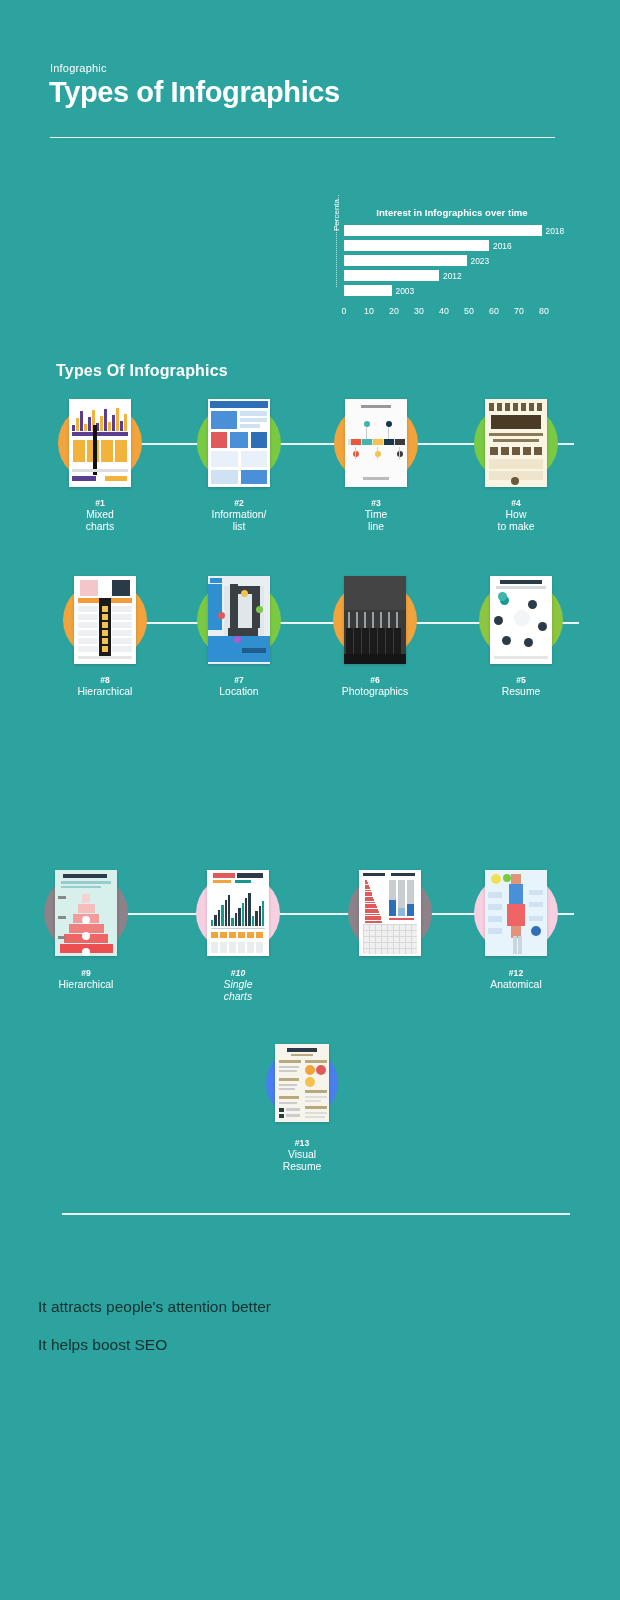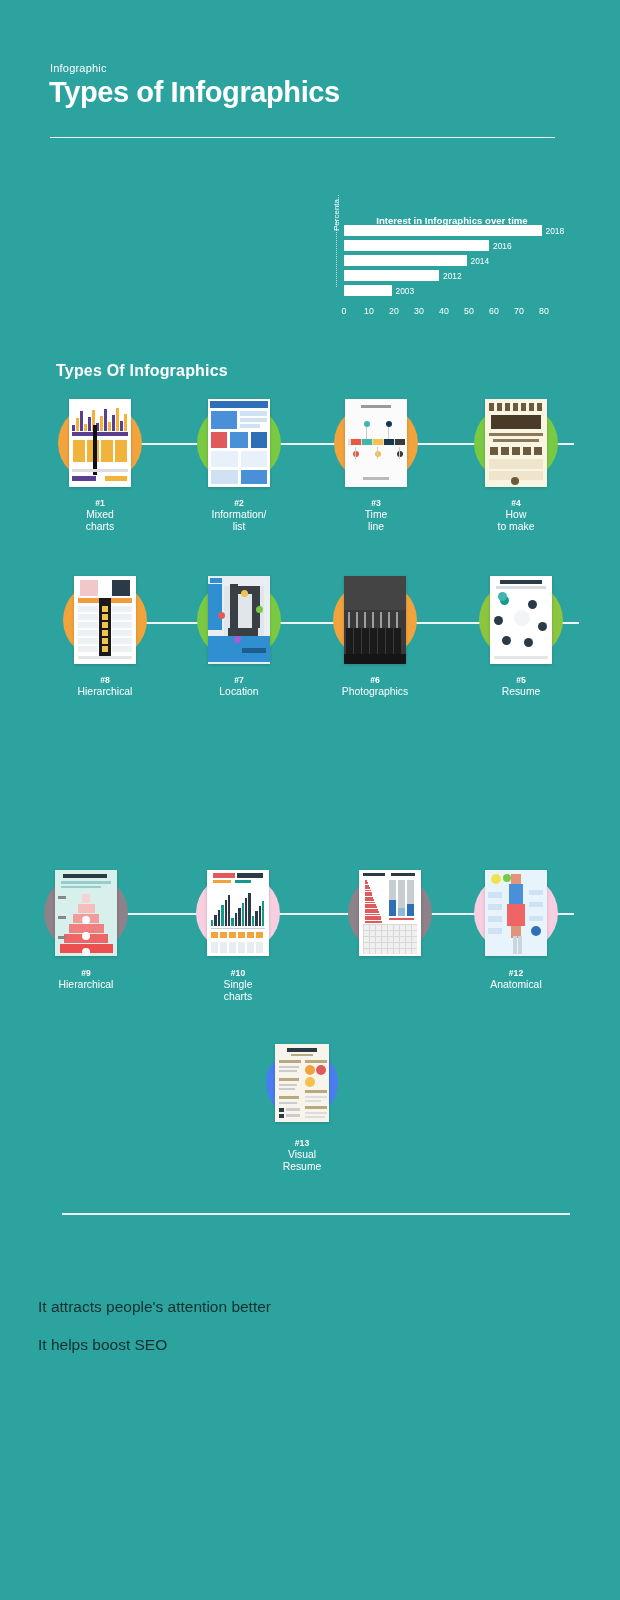--- a/index.html
+++ b/index.html
@@ -15,21 +15,21 @@
   .kicker{position:absolute;left:50px;top:62px;font-size:11px;color:#ffffff;letter-spacing:.2px;}
   .title{position:absolute;left:49px;top:76px;font-size:29px;font-weight:bold;color:#ffffff;letter-spacing:-.4px;}
   .rule-top{position:absolute;left:50px;top:137px;width:505px;height:1px;background:#e9f3f3;}
   .lede{position:absolute;left:50px;top:144px;width:520px;font-size:16.5px;line-height:19px;color:#17312f;font-weight:400;}
 
   
   .intro{position:absolute;left:26px;top:215px;width:296px;font-size:9.4px;line-height:11.6px;color:#ffffff;text-align:justify;}
 
   
   .chart{position:absolute;left:336px;top:203px;width:232px;height:122px;}
-  .chart-title{position:absolute;left:0;top:12px;width:232px;text-align:center;font-size:9.6px;font-weight:bold;color:#ffffff;}
+  .chart-title{position:absolute;left:0;top:4px;width:232px;text-align:center;font-size:9.6px;font-weight:bold;color:#ffffff;}
   .axis-y{position:absolute;left:0px;top:18px;width:10px;height:66px;border-left:1px dotted #bfe2e1;}
   .ylabel{position:absolute;left:-4px;top:28px;font-size:8px;color:#ffffff;
           transform:rotate(-90deg);transform-origin:left top;white-space:nowrap;}
   .bars{position:absolute;left:8px;top:22px;width:200px;height:78px;}
   .bar-row{position:relative;height:11px;margin-bottom:4px;}
   .bar{position:absolute;left:0;top:0;height:11px;background:#ffffff;}
   .bar-lab{position:absolute;top:1px;font-size:8.4px;color:#ffffff;white-space:nowrap;}
   .xaxis{position:absolute;left:8px;top:103px;width:208px;height:12px;}
   .xtick{position:absolute;top:0;font-size:8.8px;color:#ffffff;transform:translateX(-50%);}
 
@@ -78,21 +78,21 @@
         <div class="bar-row">
           <div class="bar" style="width: 197.5px;"></div>
           <div class="bar-lab" style="left: 201.5px;">2018</div>
         </div>
         <div class="bar-row">
           <div class="bar" style="width: 145px;"></div>
           <div class="bar-lab" style="left: 149px;">2016</div>
         </div>
         <div class="bar-row">
           <div class="bar" style="width: 122.5px;"></div>
-          <div class="bar-lab" style="left: 126.5px;">2014</div>
+          <div class="bar-lab" style="left: 126.5px;">2023</div>
         </div>
         <div class="bar-row">
           <div class="bar" style="width: 95px;"></div>
           <div class="bar-lab" style="left: 99px;">2012</div>
         </div>
         <div class="bar-row">
           <div class="bar" style="width: 47.5px;"></div>
           <div class="bar-lab" style="left: 51.5px;">2003</div>
         </div>
       </div>
@@ -398,21 +398,21 @@
                 <div class="mrect" style="left:3px;top:46px;width:8px;height:3px;background:#888"></div>
                 <div class="mrect" style="left:3px;top:66px;width:8px;height:3px;background:#888"></div>
               </div>
             </div>
           </div>
           <div class="caption" style="margin-top: 7px;">
             <span class="num">#9</span>
             <span class="nm">Hierarchical</span>
           </div>
         </div>
-        <div class="card" style="left: 178px; top: 0px;">
+        <div class="card" style="left: 178px; top: 0px; font-style: italic;">
           <div class="thumbwrap">
             <div class="blob" style="width: 84px; height: 80px; background: rgb(248, 207, 224);"></div>
             <div class="thumb" style="width: 62px; height: 86px;">
               <div class="mini">
                 <div class="mrect" style="left:0px;top:0px;width:62px;height:86px;background:#ffffff"></div>
                 <div class="mrect" style="left:6px;top:3px;width:22px;height:5px;background:#e05a5a"></div>
                 <div class="mrect" style="left:30px;top:3px;width:26px;height:5px;background:#2b3a47"></div>
                 <div class="mrect" style="left:6px;top:10px;width:18px;height:3px;background:#f2a33c"></div>
                 <div class="mrect" style="left:28px;top:10px;width:16px;height:3px;background:#14998f"></div>
                 <div class="mrect" style="left:4px;top:50px;width:2.4px;height:6px;background:#14998f"></div>

